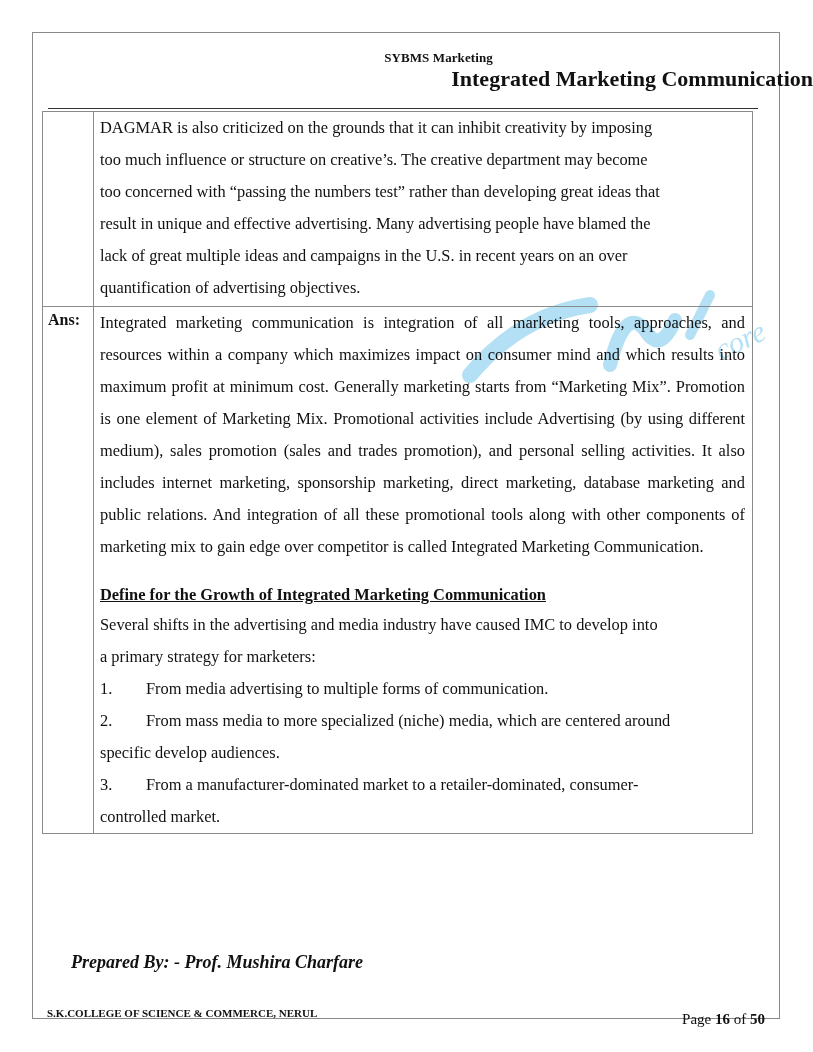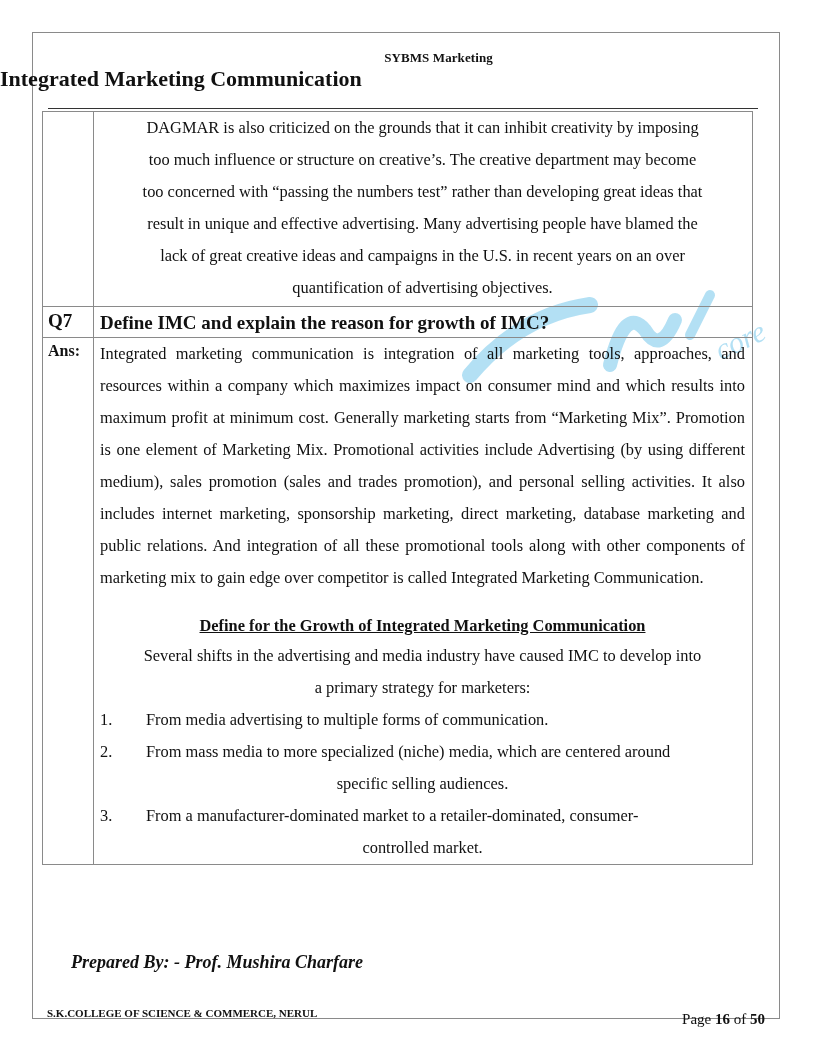--- a/index.html
+++ b/index.html
@@ -33,21 +33,21 @@
       font-weight: bold;
       font-size: 13px;
       letter-spacing: 0.1px;
       padding-left: 32px;
     }
     .header-title {
       position: absolute;
       left: 0;
       width: 813px;
       top: 66px;
-      text-align: left;
+      text-align: right;
       font-weight: bold;
       font-size: 22px;
     }
     .header-rule {
       position: absolute;
       left: 48px;
       width: 710px;
       top: 108px;
       height: 0;
       border-top: 1.5px solid #333333;
@@ -77,21 +77,20 @@
       font-size: 19px;
       padding: 3px 0 0 5px !important;
     }
     .content-cell {
       padding: 0 7px 0 6px !important;
       font-size: 16.4px;
       line-height: 32px;
     }
     .para {
       margin: 0;
-      text-align: center;
     }
     .justify {
       text-align: justify;
     }
     .question {
       font-weight: bold;
       font-size: 19px;
       line-height: 29px;
       padding-top: 1px !important;
     }
@@ -165,44 +164,40 @@
     <col>
   </colgroup>
   <tbody>
       <tr class="row1">
     <td class="label-cell"></td>
     <td class="content-cell">
       <div class="para">DAGMAR is also criticized on the grounds that it can inhibit creativity by imposing</div>
       <div class="para">too much influence or structure on creative’s. The creative department may become</div>
       <div class="para">too concerned with “passing the numbers test” rather than developing great ideas that</div>
       <div class="para">result in unique and effective advertising. Many advertising people have blamed the</div>
-      <div class="para">lack of great creative ideas and campaigns in the U.S. in recent years on an over</div>
+      <div class="para">lack of great multiple ideas and campaigns in the U.S. in recent years on an over</div>
       <div class="para">quantification of advertising objectives.</div>
     </td>
-  </tr>
-  <tr>
-    <td class="label-cell q-label">Q7</td>
-    <td class="content-cell question">Define IMC and explain the reason for growth of IMC?</td>
   </tr>
   <tr>
     <td class="label-cell">Ans:</td>
     <td class="content-cell">
       <p class="para justify">Integrated marketing communication is integration of all marketing tools, approaches, and resources within a company which maximizes impact on consumer mind and which results into maximum profit at minimum cost. Generally marketing starts from “Marketing Mix”. Promotion is one element of Marketing Mix. Promotional activities include Advertising (by using different medium), sales promotion (sales and trades promotion), and personal selling activities. It also includes internet marketing, sponsorship marketing, direct marketing, database marketing and public relations. And integration of all these promotional tools along with other components of marketing mix to gain edge over competitor is called Integrated Marketing Communication.</p>
       <div class="para section-heading">Define for the Growth of Integrated Marketing Communication</div>
       <div class="para">Several shifts in the advertising and media industry have caused IMC to develop into</div>
       <div class="para">a primary strategy for marketers:</div>
       <div class="list-item">
         <span class="list-num">1.</span>
         <span>From media advertising to multiple forms of communication.</span>
       </div>
       <div class="list-item">
         <span class="list-num">2.</span>
         <span>From mass media to more specialized (niche) media, which are centered around</span>
       </div>
-      <div class="para">specific selling audiences.</div>
+      <div class="para">specific develop audiences.</div>
       <div class="list-item">
         <span class="list-num">3.</span>
         <span>From a manufacturer-dominated market to a retailer-dominated, consumer-</span>
       </div>
       <div class="para">controlled market.</div>
     </td>
   </tr>
 </tbody>
   </table>
 

